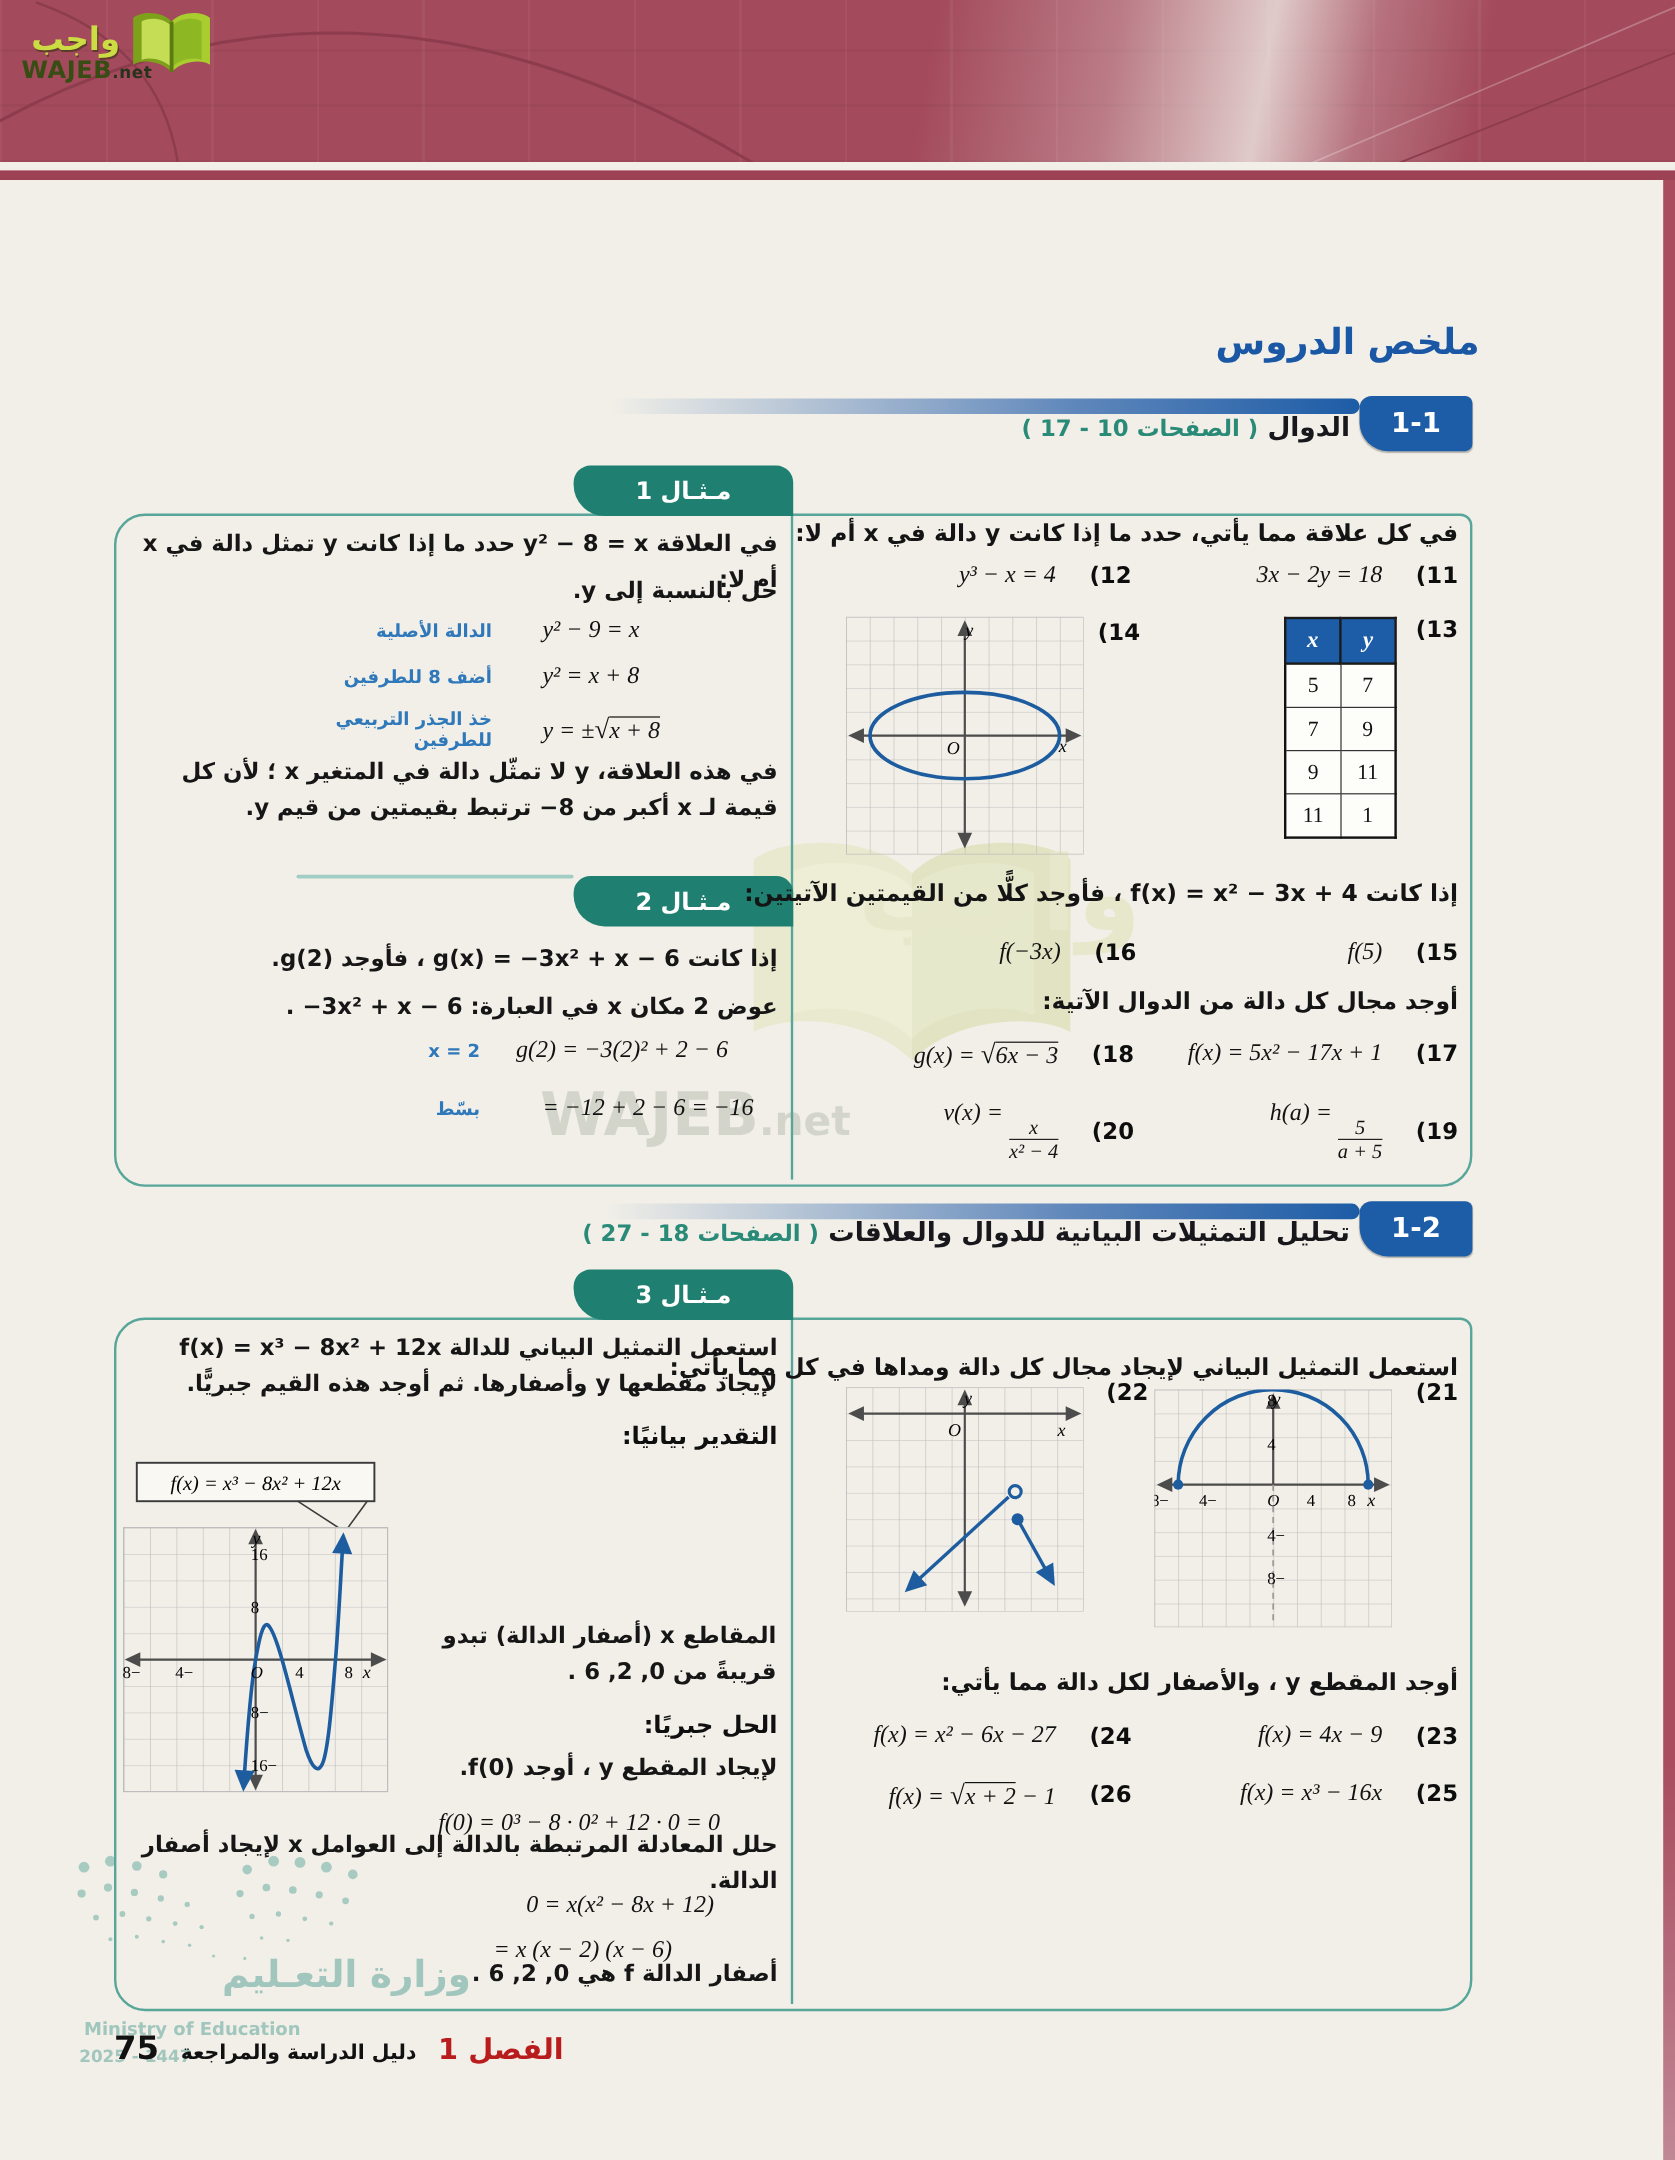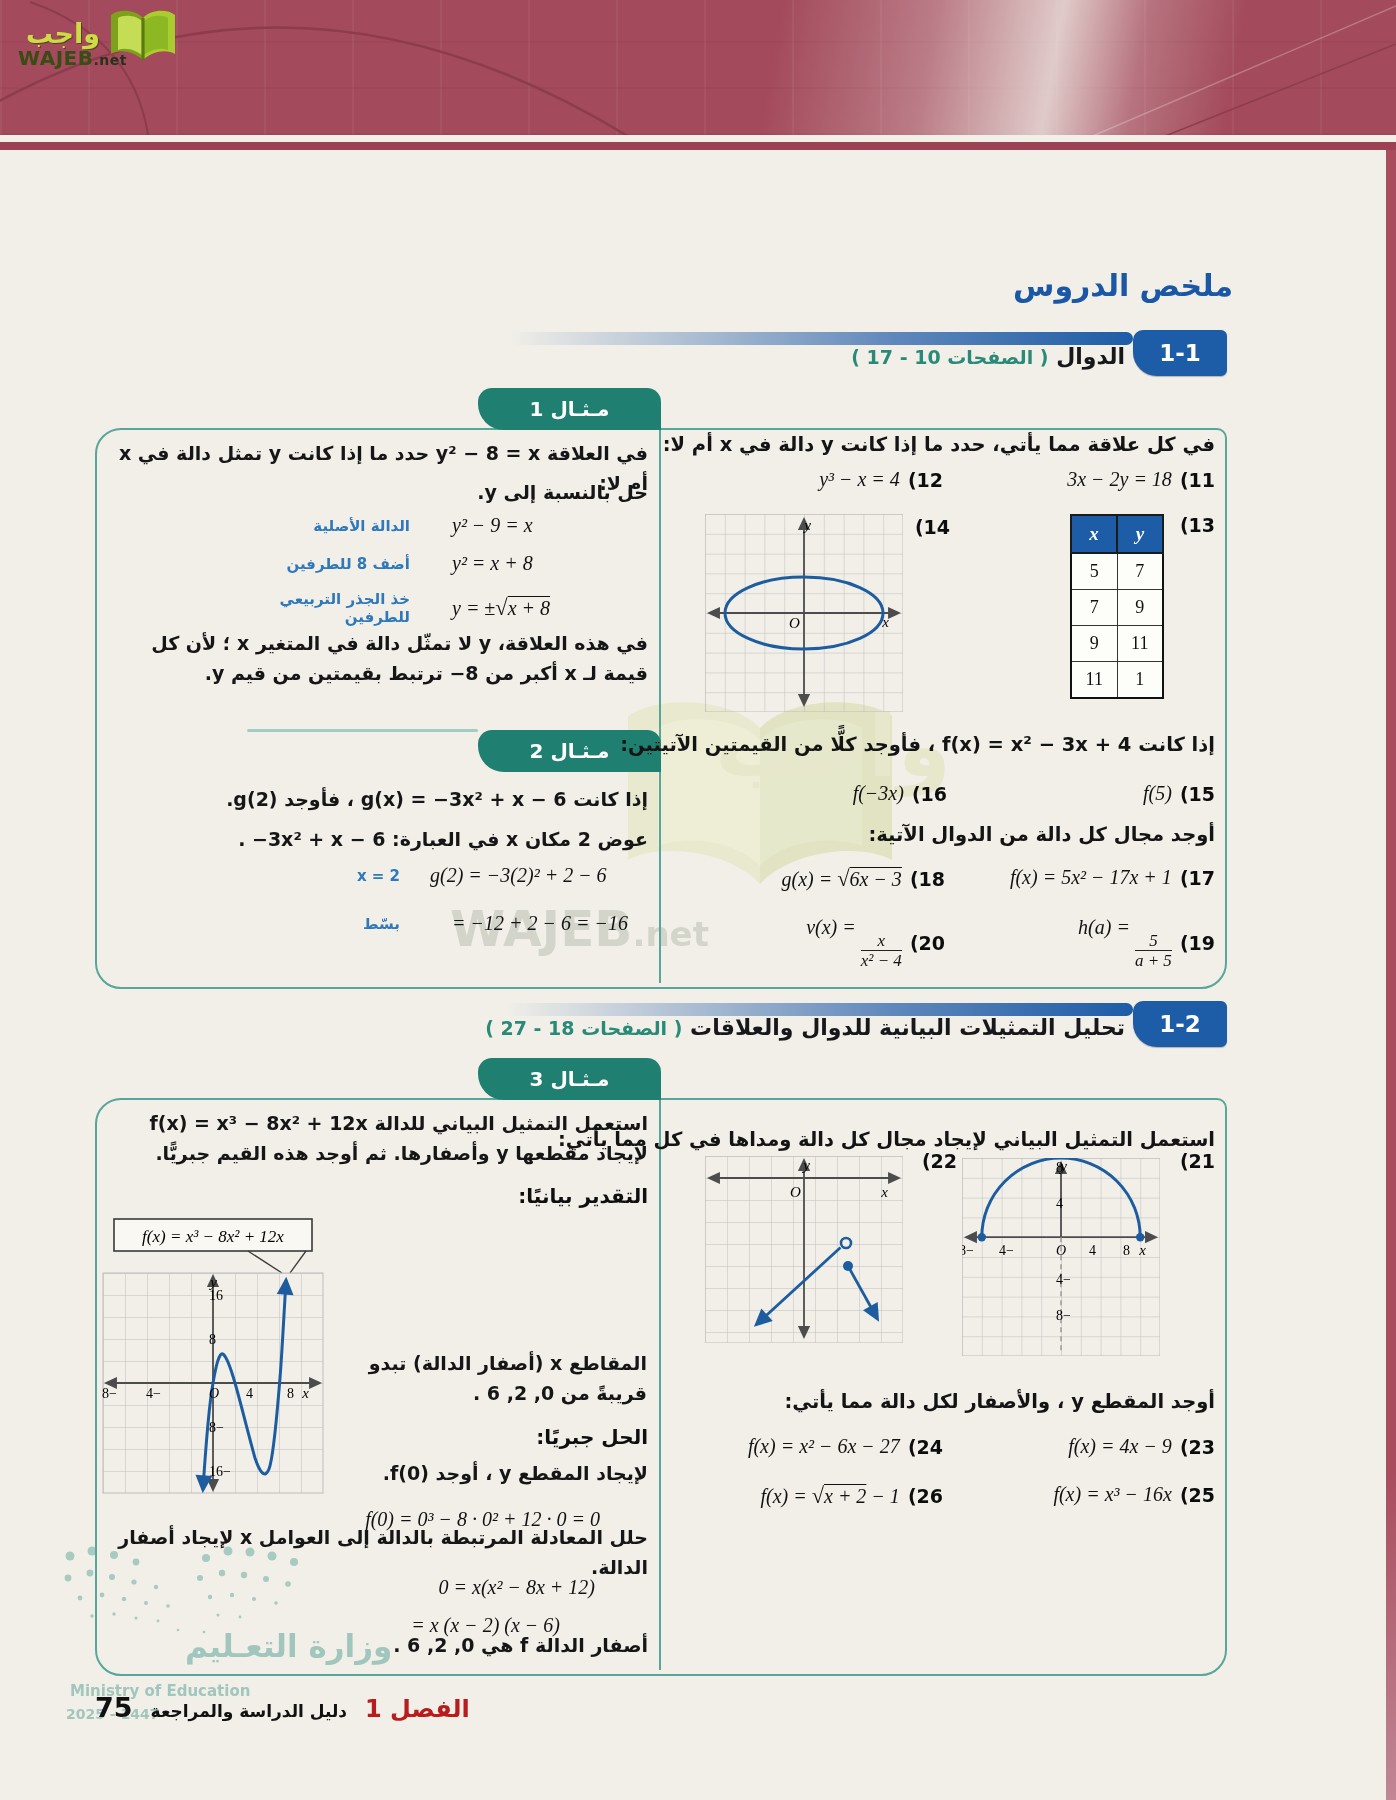--- a/index.html
+++ b/index.html
@@ -46,21 +46,21 @@
   .exh{position:absolute;font-size:20px;font-weight:bold;color:#0f0f0f;direction:rtl;}
   .eqm{font-family:"Liberation Serif","DejaVu Serif",serif;font-style:italic;font-weight:normal;
       font-size:20px;color:#121212;direction:ltr;unicode-bidi:isolate;white-space:nowrap;}
   .eqabs{position:absolute;font-family:"Liberation Serif","DejaVu Serif",serif;font-style:italic;
       font-size:20px;color:#121212;direction:ltr;white-space:nowrap;margin-top:18px;}
   .steprow{position:absolute;left:215px;width:435px;display:flex;direction:ltr;align-items:center;}
   .steprow .note{width:195px;text-align:right;font-size:15px;font-weight:bold;color:#2f78ba;
       font-family:"DejaVu Sans",sans-serif;direction:rtl;flex:none;}
   .steprow .eqm{margin-left:42px;}
   
-  .ex{position:absolute;display:flex;direction:ltr;align-items:center;gap:8px;justify-content:center;}
+  .ex{position:absolute;display:flex;direction:ltr;align-items:center;gap:28px;justify-content:center;}
   .ex .num{font-size:19px;font-weight:bold;color:#0d0d0d;direction:ltr;}
   .rt::before{content:"√";font-style:normal;font-size:1.12em;}
   .radx{text-decoration:overline;text-decoration-thickness:1.3px;}
   .frac{display:inline-flex;flex-direction:column;text-align:center;vertical-align:-12px;
       line-height:1.12;font-size:.85em;}
   .frac .ftop{padding:0 5px;border-bottom:1.5px solid #222;}
   
   .xytable{position:absolute;border-collapse:collapse;direction:ltr;background:#fdfdfa;}
   .xytable th{width:42px;height:34px;background:#1d5ca6;color:#fff;
       font-family:"Liberation Serif",serif;font-style:italic;font-size:19px;border:2px solid #1b1b1b;}

